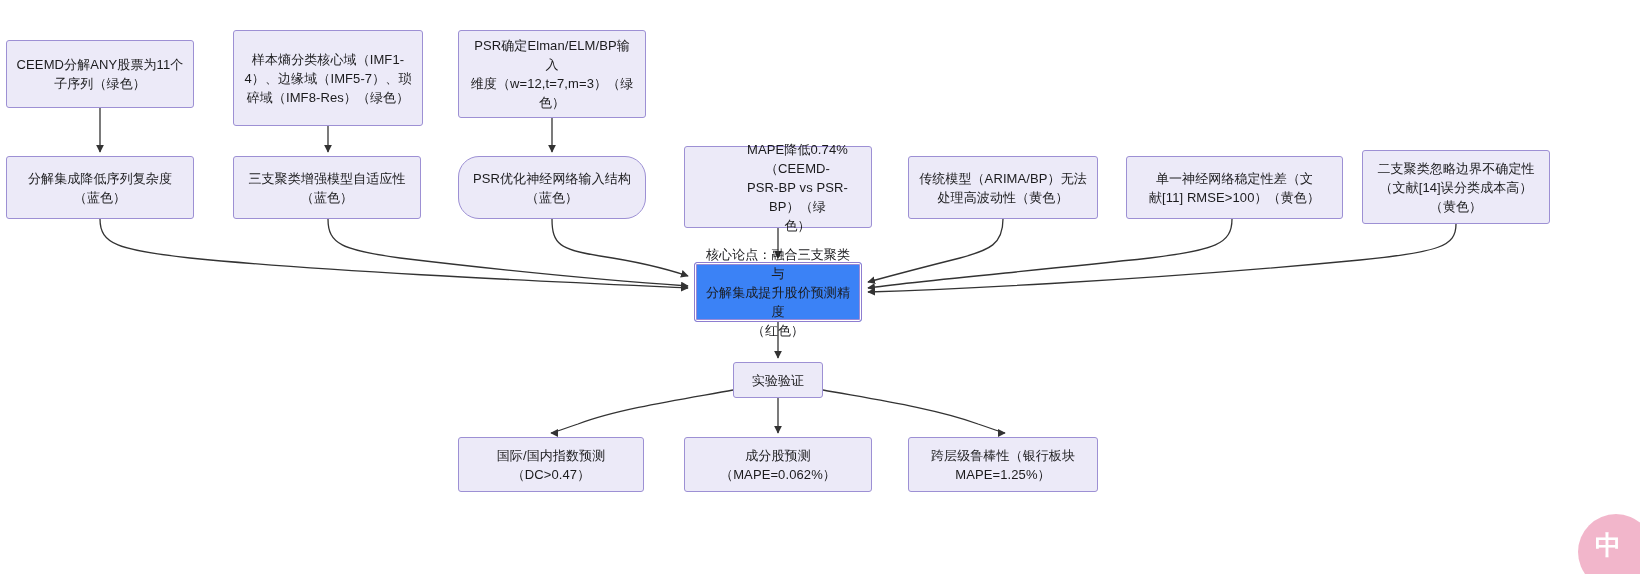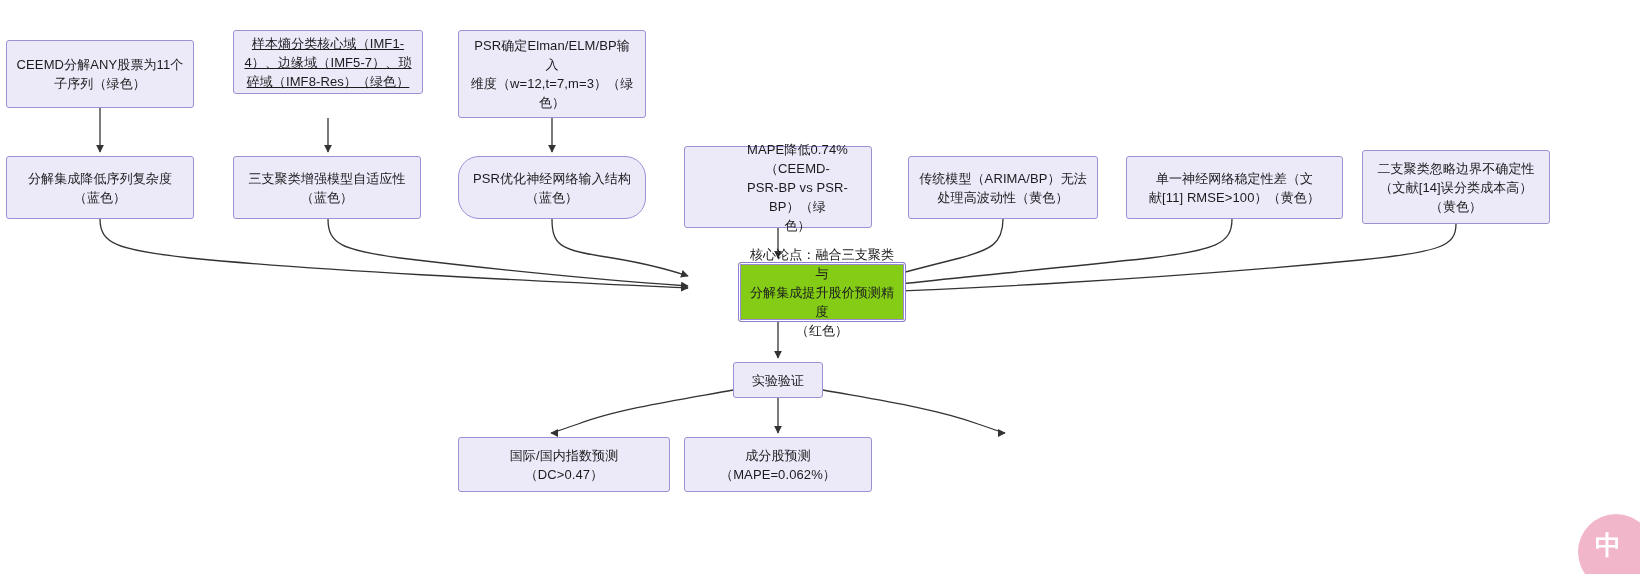--- a/index.html
+++ b/index.html
@@ -43,25 +43,24 @@
     padding: 4px 9px;
     letter-spacing: 0.1px;
     z-index: 2;
   }
   .node .label {
     display: block;
     width: 100%;
     white-space: pre-line;
   }
   .node.core {
-    background: #84cc16;
+    background: #3b82f6;
     border: 1px solid #8E7DD0;
     box-shadow: inset 0 0 0 1px #ffffff, inset 0 0 0 2px #9A8AD6;
     z-index: 3;
-    margin-left: 44px;
   }
   #watermark {
     position: absolute;
     right: -14px;
     bottom: -16px;
     width: 76px;
     height: 76px;
     border-radius: 50%;
     background: #F0A7C0;
     opacity: 0.82;
@@ -112,21 +111,21 @@
       <path d="M 778 398 L 778 433"></path>
       <path d="M 823 390 C 866 398 935 408 978 424 C 996 430 1003 433 1005 433"></path>
     </g>
   </svg>
 
   <div class="node" style="left:6px; top:40px; width:188px; height:68px;">
     <span class="label">CEEMD分解ANY股票为11个
 子序列（绿色）</span>
   </div>
 
-  <div class="node" style="left:233px; top:30px; width:190px; height:64px;text-decoration:underline;">
+  <div class="node" style="left:233px; top:30px; width:190px; height:96px;">
     <span class="label">样本熵分类核心域（IMF1-
 4）、边缘域（IMF5-7）、琐
 碎域（IMF8-Res）（绿色）</span>
   </div>
 
   <div class="node" style="left:458px; top:30px; width:188px; height:88px;align-items:center;">
     <span class="label">PSR确定Elman/ELM/BP输入
 维度（w=12,t=7,m=3）（绿
 色）</span>
   </div>
@@ -171,28 +170,32 @@
   <div class="node core" style="left:694px; top:262px; width:168px; height:60px;">
     <span class="label">核心论点：融合三支聚类与
 分解集成提升股价预测精度
 （红色）</span>
   </div>
 
   <div class="node" style="left:733px; top:362px; width:90px; height:36px;align-items:center;">
     <span class="label">实验验证</span>
   </div>
 
-  <div class="node" style="left:458px; top:437px; width:212px; height:55px;">
+  <div class="node" style="left:458px; top:437px; width:186px; height:55px;">
     <span class="label">国际/国内指数预测
 （DC&gt;0.47）</span>
   </div>
 
   <div class="node" style="left:684px; top:437px; width:188px; height:55px;">
     <span class="label">成分股预测
 （MAPE=0.062%）</span>
   </div>
 
+  <div class="node" style="left:908px; top:437px; width:190px; height:55px;">
+    <span class="label">跨层级鲁棒性（银行板块
+MAPE=1.25%）</span>
+  </div>
 
   <div id="watermark">
     <span>中</span>
   </div>
 
 </div>
 
 </body></html>

